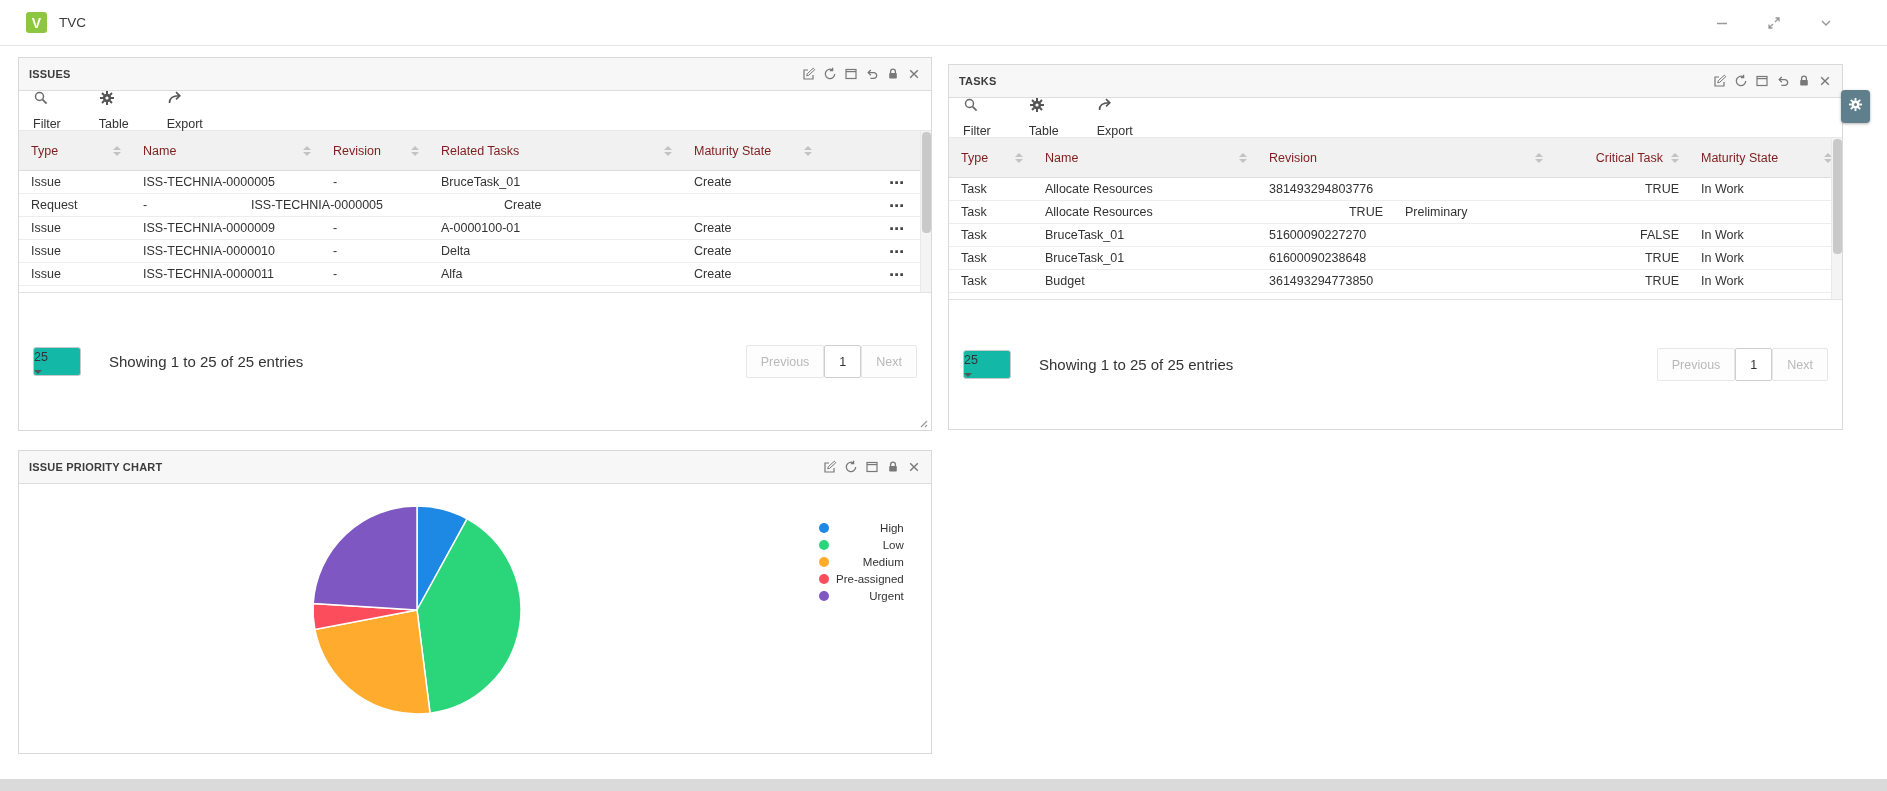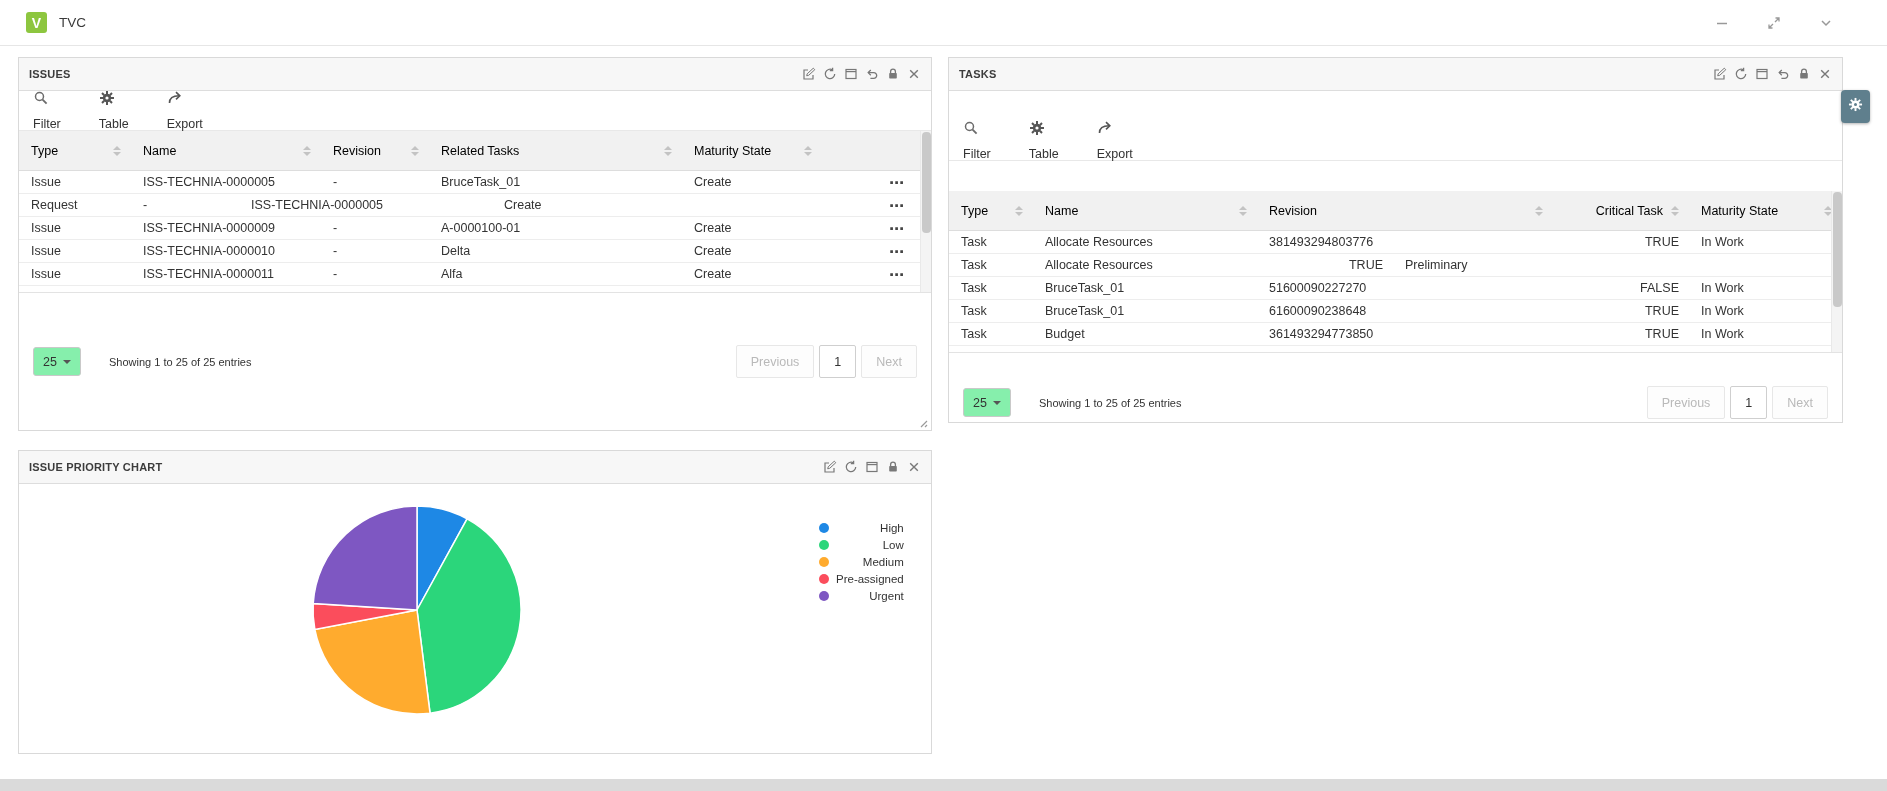--- a/index.html
+++ b/index.html
@@ -9,54 +9,54 @@
   
   .titlebar{height:46px;border-bottom:1px solid #e6e6e6;display:flex;align-items:center;padding:0 26px;background:#fff;}
   .logo{width:21px;height:21px;background:#8dc63f;border-radius:3px;color:#fff;font-weight:bold;font-size:14px;display:flex;align-items:center;justify-content:center;}
   .app-title{margin-left:12px;font-size:13.5px;color:#3a3a3a;}
   .win-controls{margin-left:auto;display:flex;align-items:center;gap:38px;padding-right:28px;}
   .win-icon{cursor:pointer;display:inline-flex;}
 
   
   .panel{position:absolute;background:#fff;border:1px solid #d9d9d9;display:flex;flex-direction:column;}
   .panel.issues{left:18px;top:57px;width:914px;height:374px;}
-  .panel.tasks{left:948px;top:57px;width:895px;height:366px;gap:30px;}
+  .panel.tasks{left:948px;top:64px;width:895px;height:366px;}
   .panel.chart{left:18px;top:450px;width:914px;height:304px;}
   .panel-header{height:33px;min-height:33px;background:#f7f7f7;border-bottom:1px solid #ddd;display:flex;align-items:center;padding:0 10px;}
   .panel-title{font-size:11px;font-weight:bold;color:#3c3c3c;letter-spacing:.2px;}
   .panel-icons{margin-left:auto;display:flex;align-items:center;gap:7px;}
   .p-icon{display:inline-flex;cursor:pointer;}
   .panel-toolbar{height:40px;min-height:40px;display:flex;align-items:center;gap:38px;padding:0 14px;border-bottom:1px solid #e8e8e8;}
   .tb-item{display:flex;align-items:flex-start;gap:8px;font-size:12.5px;color:#333;cursor:pointer;flex-direction:column;}
 
   
   .table-area{position:relative;border-bottom:1px solid #e3e3e3;padding-bottom:6px;}
   .thead{display:flex;height:40px;background:#f1f1f1;border-bottom:1px solid #ddd;}
-  .th{display:flex;align-items:center;justify-content:space-between;padding:0 10px 0 12px;font-size:12.5px;color:#000000;}
+  .th{display:flex;align-items:center;justify-content:space-between;padding:0 10px 0 12px;font-size:12.5px;color:#7f1d1d;}
   .trow{display:flex;height:23px;border-bottom:1px solid #ededed;background:#fff;}
   .td{display:flex;align-items:center;padding:0 10px 0 12px;font-size:12.5px;color:#333;white-space:nowrap;overflow:hidden;}
   .ic0{width:112px;}.ic1{width:190px;}.ic2{width:108px;}.ic3{width:253px;}.ic4{width:140px;}.ic5{flex:1;}
   .tc0{width:84px;}.tc1{width:224px;}.tc2{width:296px;}.tc3{width:136px;justify-content:flex-end;}.tc4{flex:1;}
   .td.actions{justify-content:flex-end;padding-right:26px;}
   .dots{font-size:15px;font-weight:bold;color:#444;letter-spacing:1px;cursor:pointer;line-height:1;}
   .sort{display:inline-flex;flex-direction:column;align-items:center;gap:2px;margin-left:8px;cursor:pointer;}
   .sort::before{content:"";width:0;height:0;border-left:4px solid transparent;border-right:4px solid transparent;border-bottom:4px solid #c3c3c3;}
   .sort::after{content:"";width:0;height:0;border-left:4px solid transparent;border-right:4px solid transparent;border-top:4px solid #c3c3c3;}
   .vscroll{position:absolute;top:0;right:0;bottom:0;width:11px;background:#f4f4f4;border-left:1px solid #e9e9e9;}
   .vthumb{position:absolute;top:1px;left:1px;width:9px;background:#c9c9c9;border-radius:4px;}
   .thumb-issues{height:101px;}
   .thumb-tasks{height:115px;}
 
   
   .panel-footer{flex:1;display:flex;align-items:center;padding:0 14px;position:relative;background:#fff;}
-  .pagesize{width:48px;height:29px;border:1px solid #c9c9c9;border-radius:3px;display:flex;align-items:center;justify-content:center;gap:6px;font-size:12.5px;cursor:pointer;background:#86efac;}
+  .pagesize{width:48px;height:29px;border:1px solid #c9c9c9;border-radius:3px;display:flex;justify-content:center;gap:6px;font-size:12.5px;cursor:pointer;background:#14b8a6;flex-direction:column;}
   .caret{width:0;height:0;border-left:4px solid transparent;border-right:4px solid transparent;border-top:4px solid #555;}
-  .showing{margin-left:28px;font-size:11px;color:#333;text-align:center;}
+  .showing{margin-left:28px;font-size:15px;color:#333;text-align:center;}
   .pagination{margin-left:auto;display:flex;align-items:center;}
-  .page-btn{height:33px;padding:0 14px;font-size:12.5px;border:1px solid #e7e7e7;background:#fdfdfd;color:#b9b9b9;font-family:inherit;cursor:default;margin-left:5px;border-radius:2px;}
+  .page-btn{height:33px;padding:0 14px;font-size:12.5px;border:1px solid #e7e7e7;background:#fdfdfd;color:#b9b9b9;font-family:inherit;cursor:default;border-radius:2px;}
   .page-btn.current{border-color:#cfcfcf;background:#fff;color:#333;cursor:pointer;min-width:36px;}
   .resize-handle{position:absolute;right:3px;bottom:2px;cursor:nwse-resize;display:inline-flex;}
 
   
   .chart-body{position:relative;flex:1;background:#fff;}
   .pie{position:absolute;left:288px;top:16px;}
   .legend{position:absolute;left:800px;top:38px;display:flex;flex-direction:column;gap:5px;}
   .legend-item{display:flex;align-items:center;gap:7px;cursor:pointer;justify-content:space-between;}
   .legend-dot{width:10px;height:10px;border-radius:50%;}
   .legend-label{font-size:11.5px;color:#333;}

